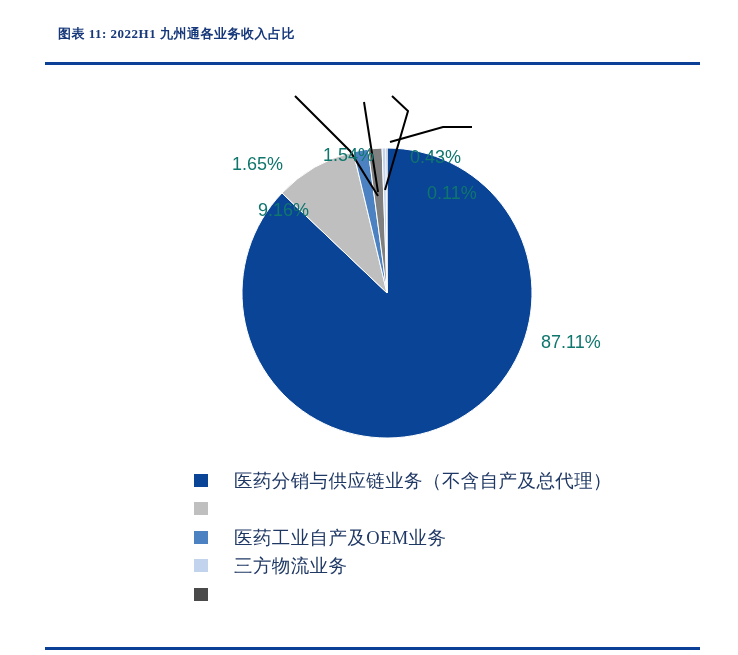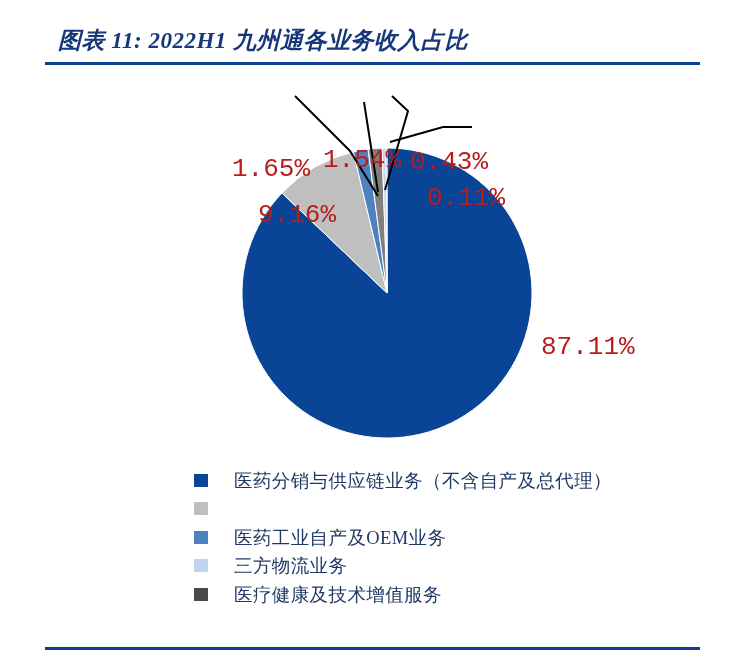--- a/index.html
+++ b/index.html
@@ -21,23 +21,22 @@
     width: 738px;
     height: 655px;
   }
 
   
   .fig-title {
     position: absolute;
     left: 58px;
     top: 25px;
     font-family: "Liberation Serif", "DejaVu Serif", serif;
-    font-style: italic;
     font-weight: bold;
-    font-size: 23px;
+    font-size: 13px;
     letter-spacing: 0.5px;
     color: #16387A;
     white-space: nowrap;
   }
 
   .rule {
     position: absolute;
     background: #0B4096;
   }
   .rule-top {
@@ -63,23 +62,23 @@
   }
   #pie-svg {
     position: absolute;
     left: 0;
     top: 0;
   }
 
   
   .value-label {
     position: absolute;
-    color: #b91c1c;
-    font-family: Liberation Mono, monospace;
-    font-size: 26px;
+    color: #0f766e;
+    font-family: Liberation Sans, sans-serif;
+    font-size: 18px;
     white-space: nowrap;
     letter-spacing: 0px;
   }
 
   
   #legend {
     position: absolute;
     left: 154px;
     top: 466px;
     width: 500px;
@@ -151,17 +150,16 @@
       <div class="legend-row">
         <span class="legend-swatch" style="background: rgb(76, 129, 194);"></span>
         <span class="legend-label">医药工业自产及OEM业务</span>
       </div>
       <div class="legend-row">
         <span class="legend-swatch" style="background: rgb(194, 211, 237);"></span>
         <span class="legend-label">三方物流业务</span>
       </div>
       <div class="legend-row">
         <span class="legend-swatch" style="background: rgb(74, 74, 74);"></span>
-        <span class="legend-label">医疗健康及技术增值服务</span>
       </div>
     </div>
 
 </div>
 
 </body></html>

